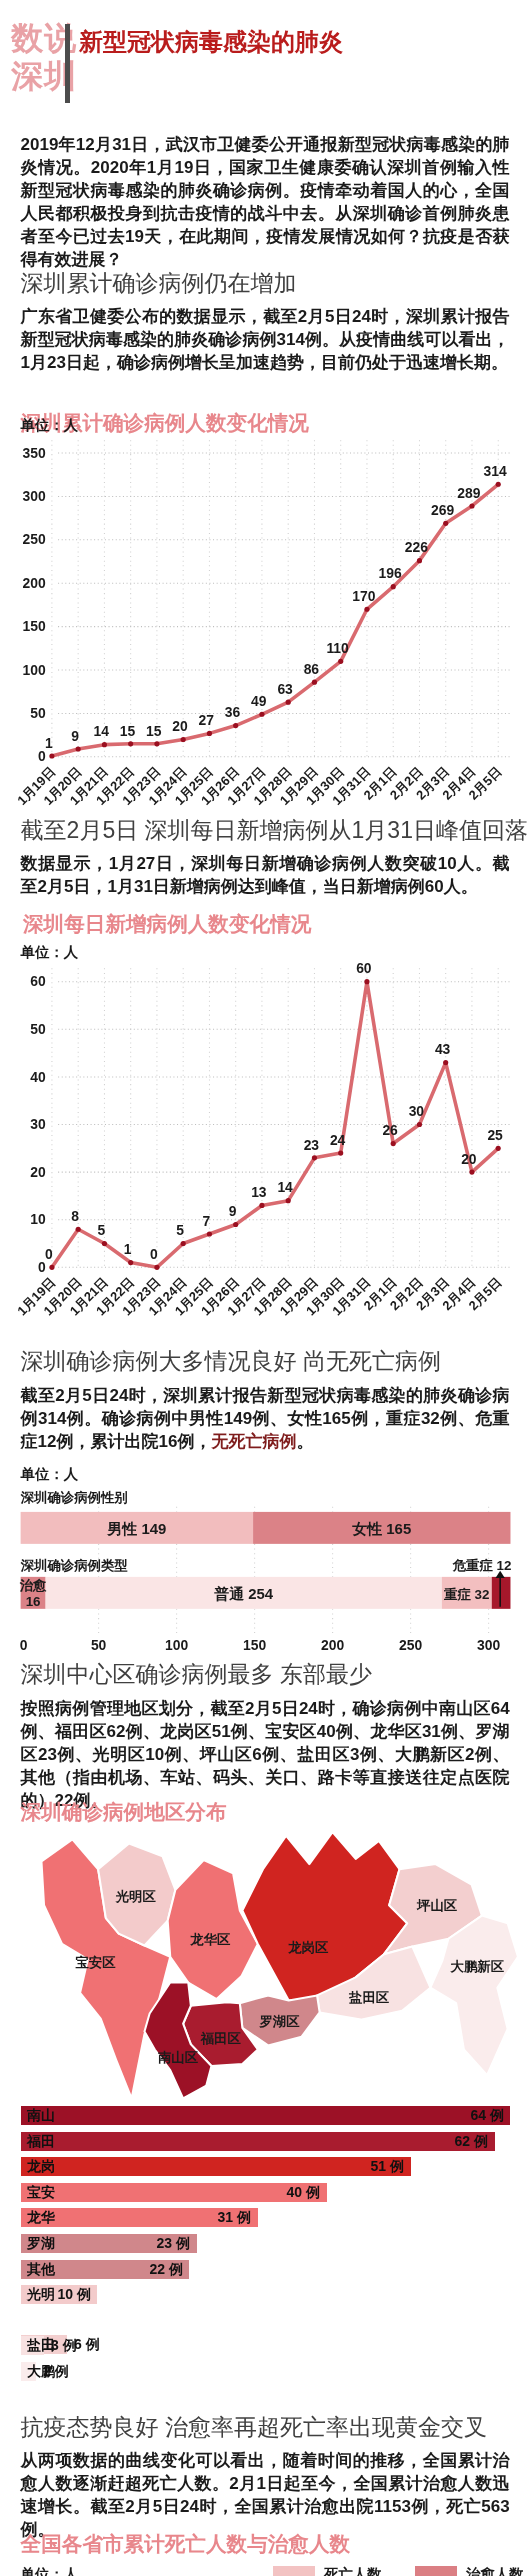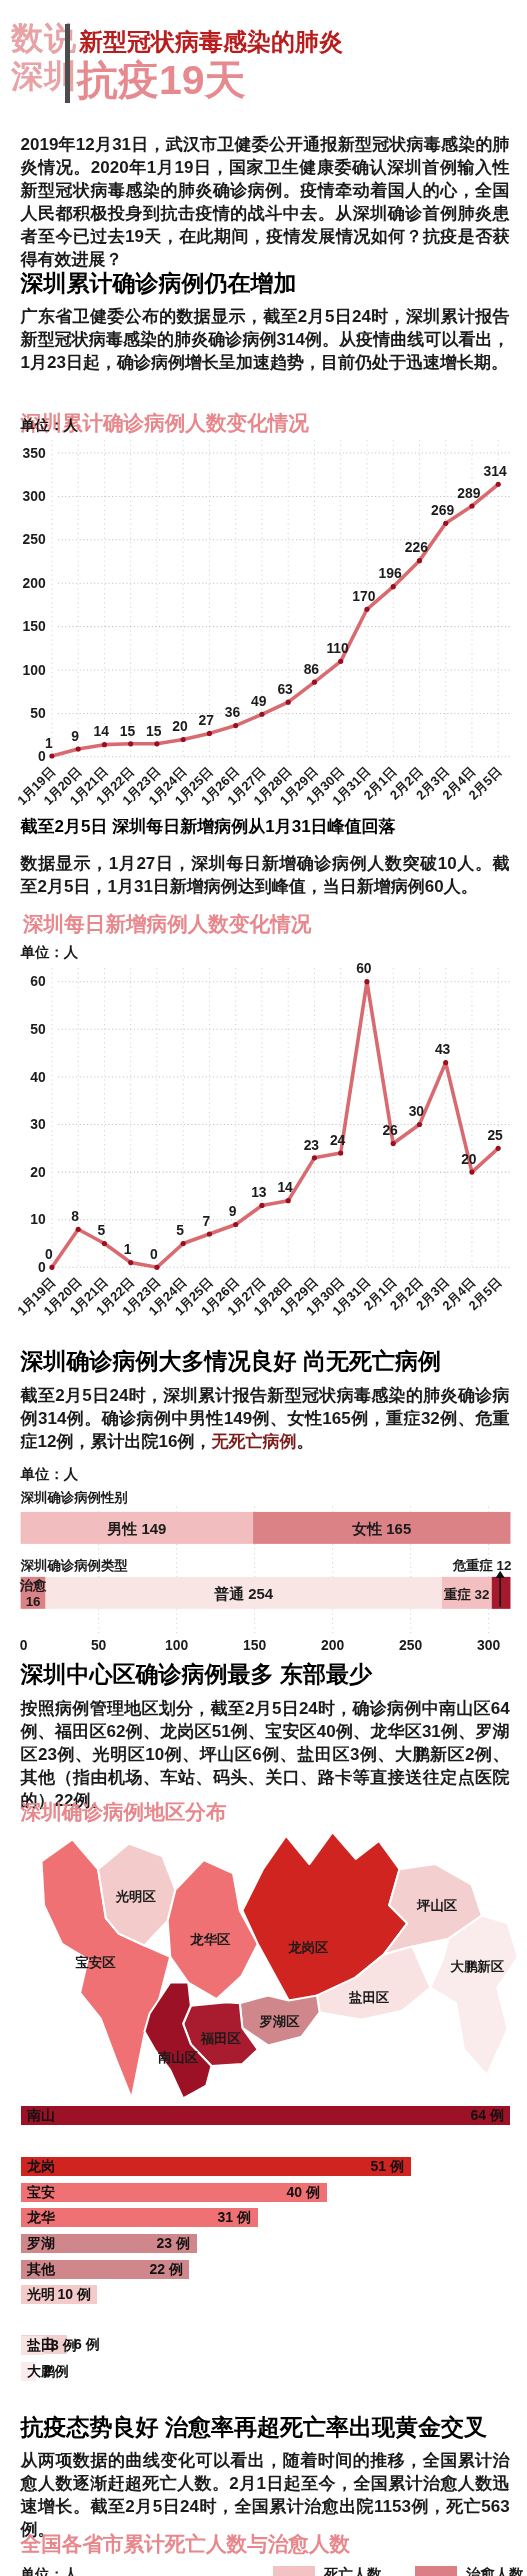--- a/index.html
+++ b/index.html
@@ -4,21 +4,21 @@
 <style>
   html,body{margin:0;padding:0;background:#fff;}
   body{font-family:"Liberation Sans","DejaVu Sans",sans-serif;color:#1b1b1b;}
   .canvas{position:relative;width:528px;height:3165px;background:#fff;overflow:hidden;}
   .abs{position:absolute;}
   .brand{font-size:32px;font-weight:bold;color:#E9A2A6;line-height:38px;letter-spacing:1px;}
   .divider{background:#4C4C4C;}
   .title1{font-size:24px;font-weight:bold;color:#b91c1c;white-space:nowrap;}
   .title2{font-size:41px;font-weight:bold;color:#E68A8F;white-space:nowrap;}
   .para{font-size:17px;line-height:23px;font-weight:bold;color:#1b1b1b;width:489px;text-align:justify;}
-  .h2s{font-size:23px;font-weight:bold;color:#000000;white-space:nowrap;}
+  .h2s{font-size:23px;font-weight:normal;color:#404040;white-space:nowrap;}
   .ctitle{font-size:20.6px;font-weight:bold;color:#E8878C;white-space:nowrap;}
   .unit{font-size:14.4px;font-weight:bold;color:#1b1b1b;}
   .hl{color:#7f1d1d;}
   svg{display:block;}
   svg text{font-family:"Liberation Sans","DejaVu Sans",sans-serif;fill:#1b1b1b;}
   .hgrid{stroke:#bdbdbd;stroke-width:2;stroke-dasharray:2 5;fill:none;}
   .vgrid{stroke:#cfcfcf;stroke-width:2;stroke-dasharray:2 7;fill:none;}
   .ytick{font-size:27px;font-weight:bold;}
   .xlab{font-size:25px;font-weight:bold;}
   .dlab{font-size:27px;font-weight:bold;}
@@ -36,21 +36,20 @@
 <body>
 
 <div class="canvas">
 
   <div class="abs" style="left:11.3px;top:18.5px;">
     <div class="brand">数说</div>
     <div class="brand">深圳</div>
   </div>
   <div class="abs divider" style="left:65px;top:24px;width:5.2px;height:79px;"></div>
   <div class="abs title1" style="left:79px;top:26px;">新型冠状病毒感染的肺炎</div>
-  <div class="abs title2" style="left:77px;top:53px;">抗疫19天</div>
 
   <div class="abs para" style="left:20.6px;top:133px;">2019年12月31日，武汉市卫健委公开通报新型冠状病毒感染的肺炎情况。2020年1月19日，国家卫生健康委确认深圳首例输入性新型冠状病毒感染的肺炎确诊病例。疫情牵动着国人的心，全国人民都积极投身到抗击疫情的战斗中去。从深圳确诊首例肺炎患者至今已过去19天，在此期间，疫情发展情况如何？抗疫是否获得有效进展？</div>
 
   <div class="abs h2s" style="left:20.6px;top:268px;">深圳累计确诊病例仍在增加</div>
   <div class="abs para" style="left:20.6px;top:305px;">广东省卫健委公布的数据显示，截至2月5日24时，深圳累计报告新型冠状病毒感染的肺炎确诊病例314例。从疫情曲线可以看出，1月23日起，确诊病例增长呈加速趋势，目前仍处于迅速增长期。</div>
   <div class="abs ctitle" style="left:20.6px;top:382px;margin-top:27px;">深圳累计确诊病例人数变化情况</div>
   <div class="abs unit" style="left:20.6px;top:416px;">单位：人</div>
   <svg class="abs" id="chart1" width="528" height="382" style="left:0;top:433px;" viewBox="0 0 1024 742">
       <line x1="100" y1="14" x2="100" y2="629" class="vgrid"></line>
       <text x="108" y="659" class="xlab" text-anchor="end" transform="rotate(-45 108 659)">1月19日</text>
@@ -136,21 +135,21 @@
       <circle cx="814" cy="247.964" r="5" fill="#9B0F20"></circle>
       <text x="808" y="231.964" class="dlab" text-anchor="middle">226</text>
       <circle cx="865" cy="175.466" r="5" fill="#9B0F20"></circle>
       <text x="859" y="159.466" class="dlab" text-anchor="middle">269</text>
       <circle cx="916" cy="141.74600000000004" r="5" fill="#9B0F20"></circle>
       <text x="910" y="125.74600000000004" class="dlab" text-anchor="middle">289</text>
       <circle cx="967" cy="99.596" r="5" fill="#9B0F20"></circle>
       <text x="961" y="83.596" class="dlab" text-anchor="middle">314</text>
     </svg>
 
-  <div class="abs h2s" style="left:20.6px;top:815px;font-size:17px;">截至2月5日 深圳每日新增病例从1月31日峰值回落</div>
+  <div class="abs h2s" style="left:20.6px;top:815px;font-size:23px;">截至2月5日 深圳每日新增病例从1月31日峰值回落</div>
   <div class="abs para" style="left:20.6px;top:852px;">数据显示，1月27日，深圳每日新增确诊病例人数突破10人。截至2月5日，1月31日新增病例达到峰值，当日新增病例60人。</div>
   <div class="abs ctitle" style="left:23px;top:910px;">深圳每日新增病例人数变化情况</div>
   <div class="abs unit" style="left:20.6px;top:943px;">单位：人</div>
   <svg class="abs" id="chart2" width="528" height="385" style="left:0;top:958px;" viewBox="0 0 1024 748">
       <line x1="100" y1="20" x2="100" y2="601" class="vgrid"></line>
       <text x="108" y="631" class="xlab" text-anchor="end" transform="rotate(-45 108 631)">1月19日</text>
       <line x1="151" y1="20" x2="151" y2="601" class="vgrid"></line>
       <text x="159" y="631" class="xlab" text-anchor="end" transform="rotate(-45 159 631)">1月20日</text>
       <line x1="202" y1="20" x2="202" y2="601" class="vgrid"></line>
       <text x="210" y="631" class="xlab" text-anchor="end" transform="rotate(-45 210 631)">1月21日</text>
@@ -305,20 +304,25 @@
       <text class="maplab" x="345" y="454">南山区</text>
     </g>
   </svg>
 
   <div class="abs" id="districtBars" style="left:0;top:2102px;width:520px;height:289px;">
       <div class="bar-row" style="top: 4.1px; height: 18.5px;">
         <div class="bar-rect" style="left: 20.6px; width: 489px; background: rgb(156, 17, 38);"></div>
         <span class="bar-name">南山</span>
         <span class="bar-val" style="left: 504px; transform: translateX(-100%);">64 例</span>
       </div>
+      <div class="bar-row" style="top: 30px; height: 18.5px;">
+        <div class="bar-rect" style="left: 20.6px; width: 474px; background: rgb(169, 28, 47);"></div>
+        <span class="bar-name">福田</span>
+        <span class="bar-val" style="left: 488px; transform: translateX(-100%);">62 例</span>
+      </div>
       <div class="bar-row" style="top: 55px; height: 18.5px;">
         <div class="bar-rect" style="left: 20.6px; width: 390px; background: rgb(208, 36, 32);"></div>
         <span class="bar-name">龙岗</span>
         <span class="bar-val" style="left: 404px; transform: translateX(-100%);">51 例</span>
       </div>
       <div class="bar-row" style="top: 81px; height: 18.5px;">
         <div class="bar-rect" style="left: 20.6px; width: 306px; background: rgb(240, 113, 115);"></div>
         <span class="bar-name">宝安</span>
         <span class="bar-val" style="left: 320px; transform: translateX(-100%);">40 例</span>
       </div>

